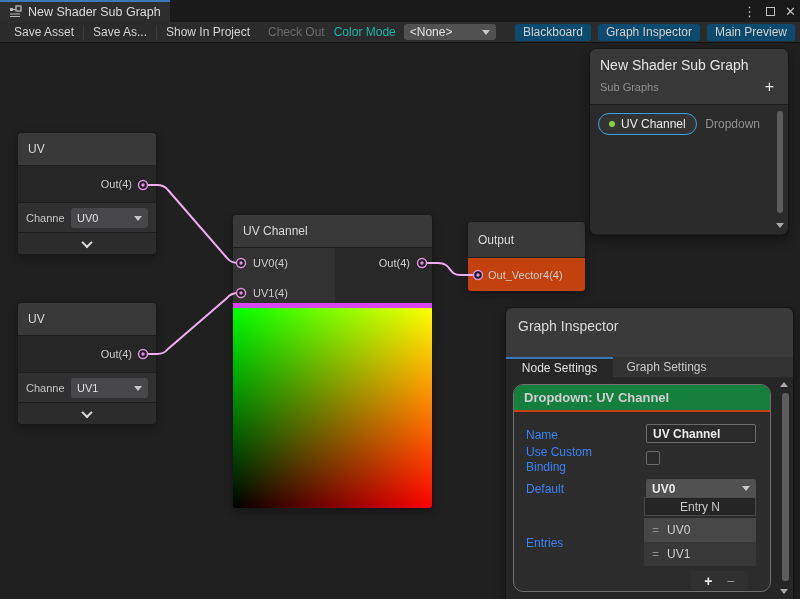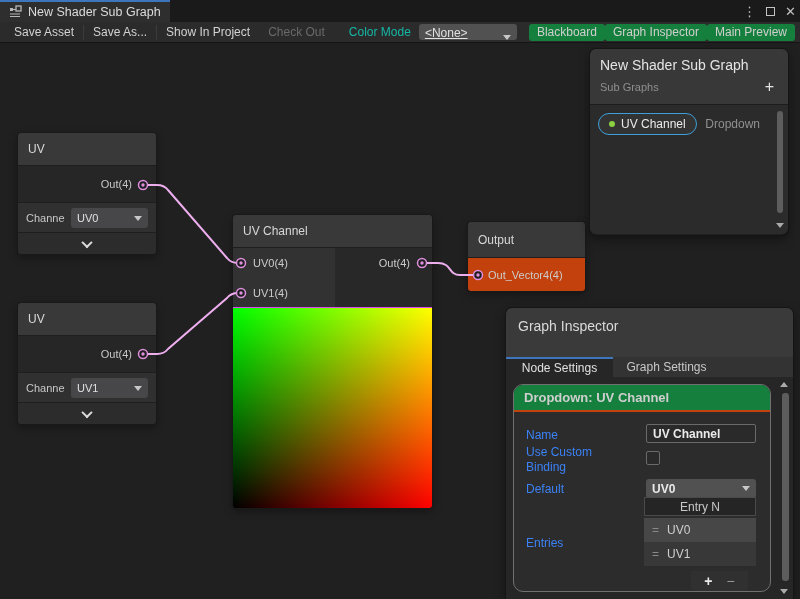--- a/index.html
+++ b/index.html
@@ -18,24 +18,24 @@
   .win-controls .glyph { font-size:13px; line-height:1; cursor:default; }
   .maxbox { width:9px; height:9px; border:1.5px solid #c2c2c2; display:inline-block; }
   
   .toolbar { position:absolute; left:0; top:22px; width:800px; height:21px; background:#2b2b2b;
     border-bottom:1px solid #141414; display:flex; align-items:center; padding:0 5px; z-index:6; }
   .tb-item { padding:0 9px; height:21px; display:flex; align-items:center; color:#d2d2d2; white-space:nowrap; }
   .tb-item.disabled { color:#6a6a6a; }
   .tb-sep { width:1px; height:15px; background:#3c3c3c; }
   .tb-label { color:#14b8a6; margin-left:auto; padding-right:8px; white-space:nowrap; }
   .tb-dropdown { width:98px; height:16px; background:#515151; border-radius:3px; display:flex;
-    align-items:flex-end; padding:0 6px; color:#e0e0e0; margin-right:12px;text-decoration:underline; }
+    align-items:center; padding:0 6px; color:#e0e0e0; margin-right:12px; }
   .tb-dropdown .caret { margin-left:auto; }
-  .tb-btn { height:17px; background:#15803d; border-radius:3px; display:flex; align-items:center;
-    padding:0 8px; color:#cfcfcf; white-space:nowrap; }
+  .tb-btn { height:17px; background:#0c4a6e; border-radius:3px; display:flex; align-items:center;
+    padding:0 8px; margin-left:7px; color:#cfcfcf; white-space:nowrap; }
   .caret { width:0; height:0; border-left:4px solid transparent; border-right:4px solid transparent;
     border-top:5px solid #c8c8c8; display:inline-block; }
   
   .node { position:absolute; border-radius:3px; box-shadow:0 0 0 1px #191919, 0 3px 9px rgba(0,0,0,.4); z-index:2; }
   .node .ntitle { background:#393939; color:#d8d8d8; padding:0 10px; display:flex; align-items:center;
     border-bottom:1px solid #1e1e1e; border-radius:3px 3px 0 0; }
   .uv-node { left:18px; width:138px; }
   #uv-top { top:133px; } #uv-bottom { top:303px; }
   .uv-node .ntitle { height:33px; }
   .uv-node .portrow { height:37px; background:#262626; position:relative; border-bottom:1px solid #1e1e1e; }
@@ -44,21 +44,21 @@
   .uv-node .chanrow .clabel { position:absolute; left:8px; top:50%; transform:translateY(-50%); font-size:11px; color:#c8c8c8; }
   .mini-dd { position:absolute; left:53px; top:5px; width:77px; height:20px; background:#47474a;
     border-radius:3px; display:flex; align-items:center; padding:0 6px; font-size:11px; color:#e0e0e0; }
   .mini-dd .caret { margin-left:auto; border-left-width:4px; border-right-width:4px; }
   .collapserow { height:21px; background:#2c2c2c; border-radius:0 0 3px 3px; display:flex; align-items:center; justify-content:center; }
   .chev-down { width:8px; height:8px; border-left:2px solid #dcdcdc; border-bottom:2px solid #dcdcdc;
     transform:rotate(-45deg) translate(1px,-1px); }
   
   #uv-channel { left:233px; top:215px; width:199px; }
   #uv-channel .ntitle { height:33px; }
-  #uv-channel .body { display:flex; height:60px; border-bottom:1px solid #d946ef; }
+  #uv-channel .body { display:flex; height:60px; border-bottom:5px solid #d946ef; }
   #uv-channel .incol { width:102px; background:#323232; }
   #uv-channel .outcol { flex:1; background:#282828; position:relative; }
   #uv-channel .inrow { height:30px; display:flex; align-items:center; padding-left:20px; font-size:11px; color:#cccccc; }
   #uv-channel .outlabel { position:absolute; right:22px; top:0; height:30px; display:flex; align-items:center; font-size:11px; color:#cccccc; }
   .preview { height:200px; border-radius:0 0 3px 3px;
     background-image:linear-gradient(to right,#000 0%,#f00 100%),linear-gradient(to top,#000 0%,#0f0 100%);
     background-blend-mode:screen; }
   
   #output-node { left:468px; top:222px; width:117px; }
   #output-node .ntitle { height:36px; }

